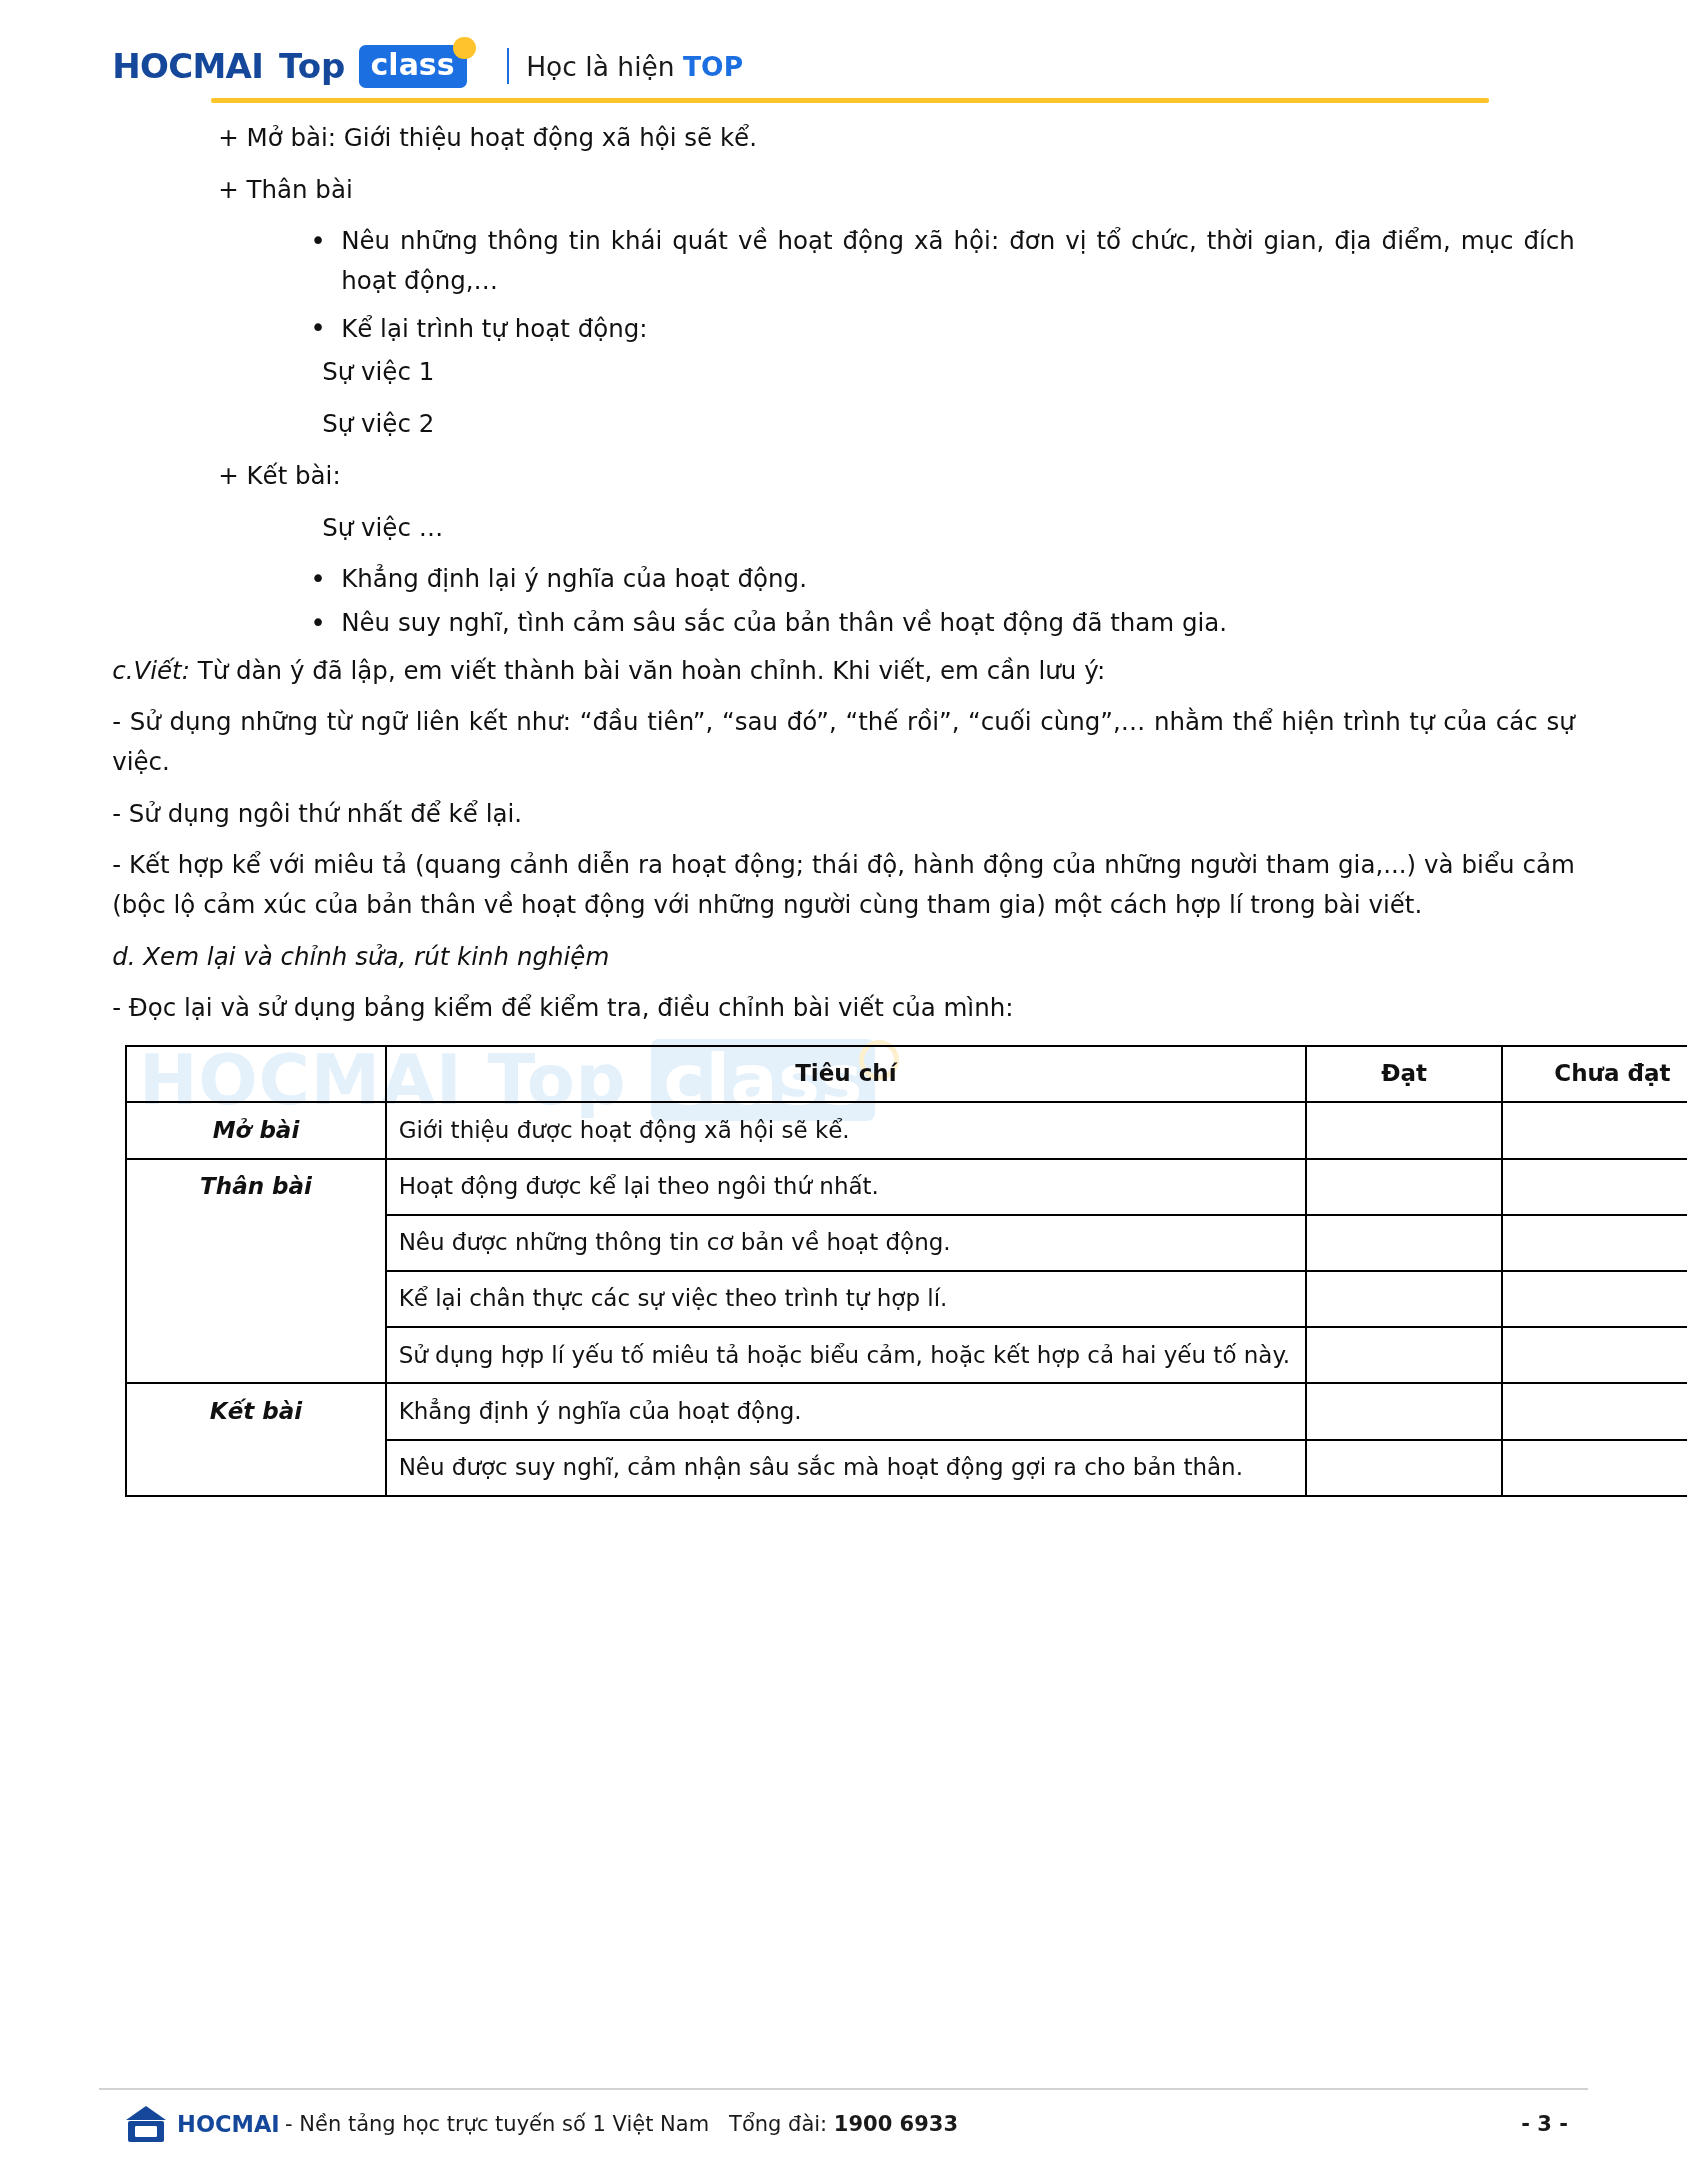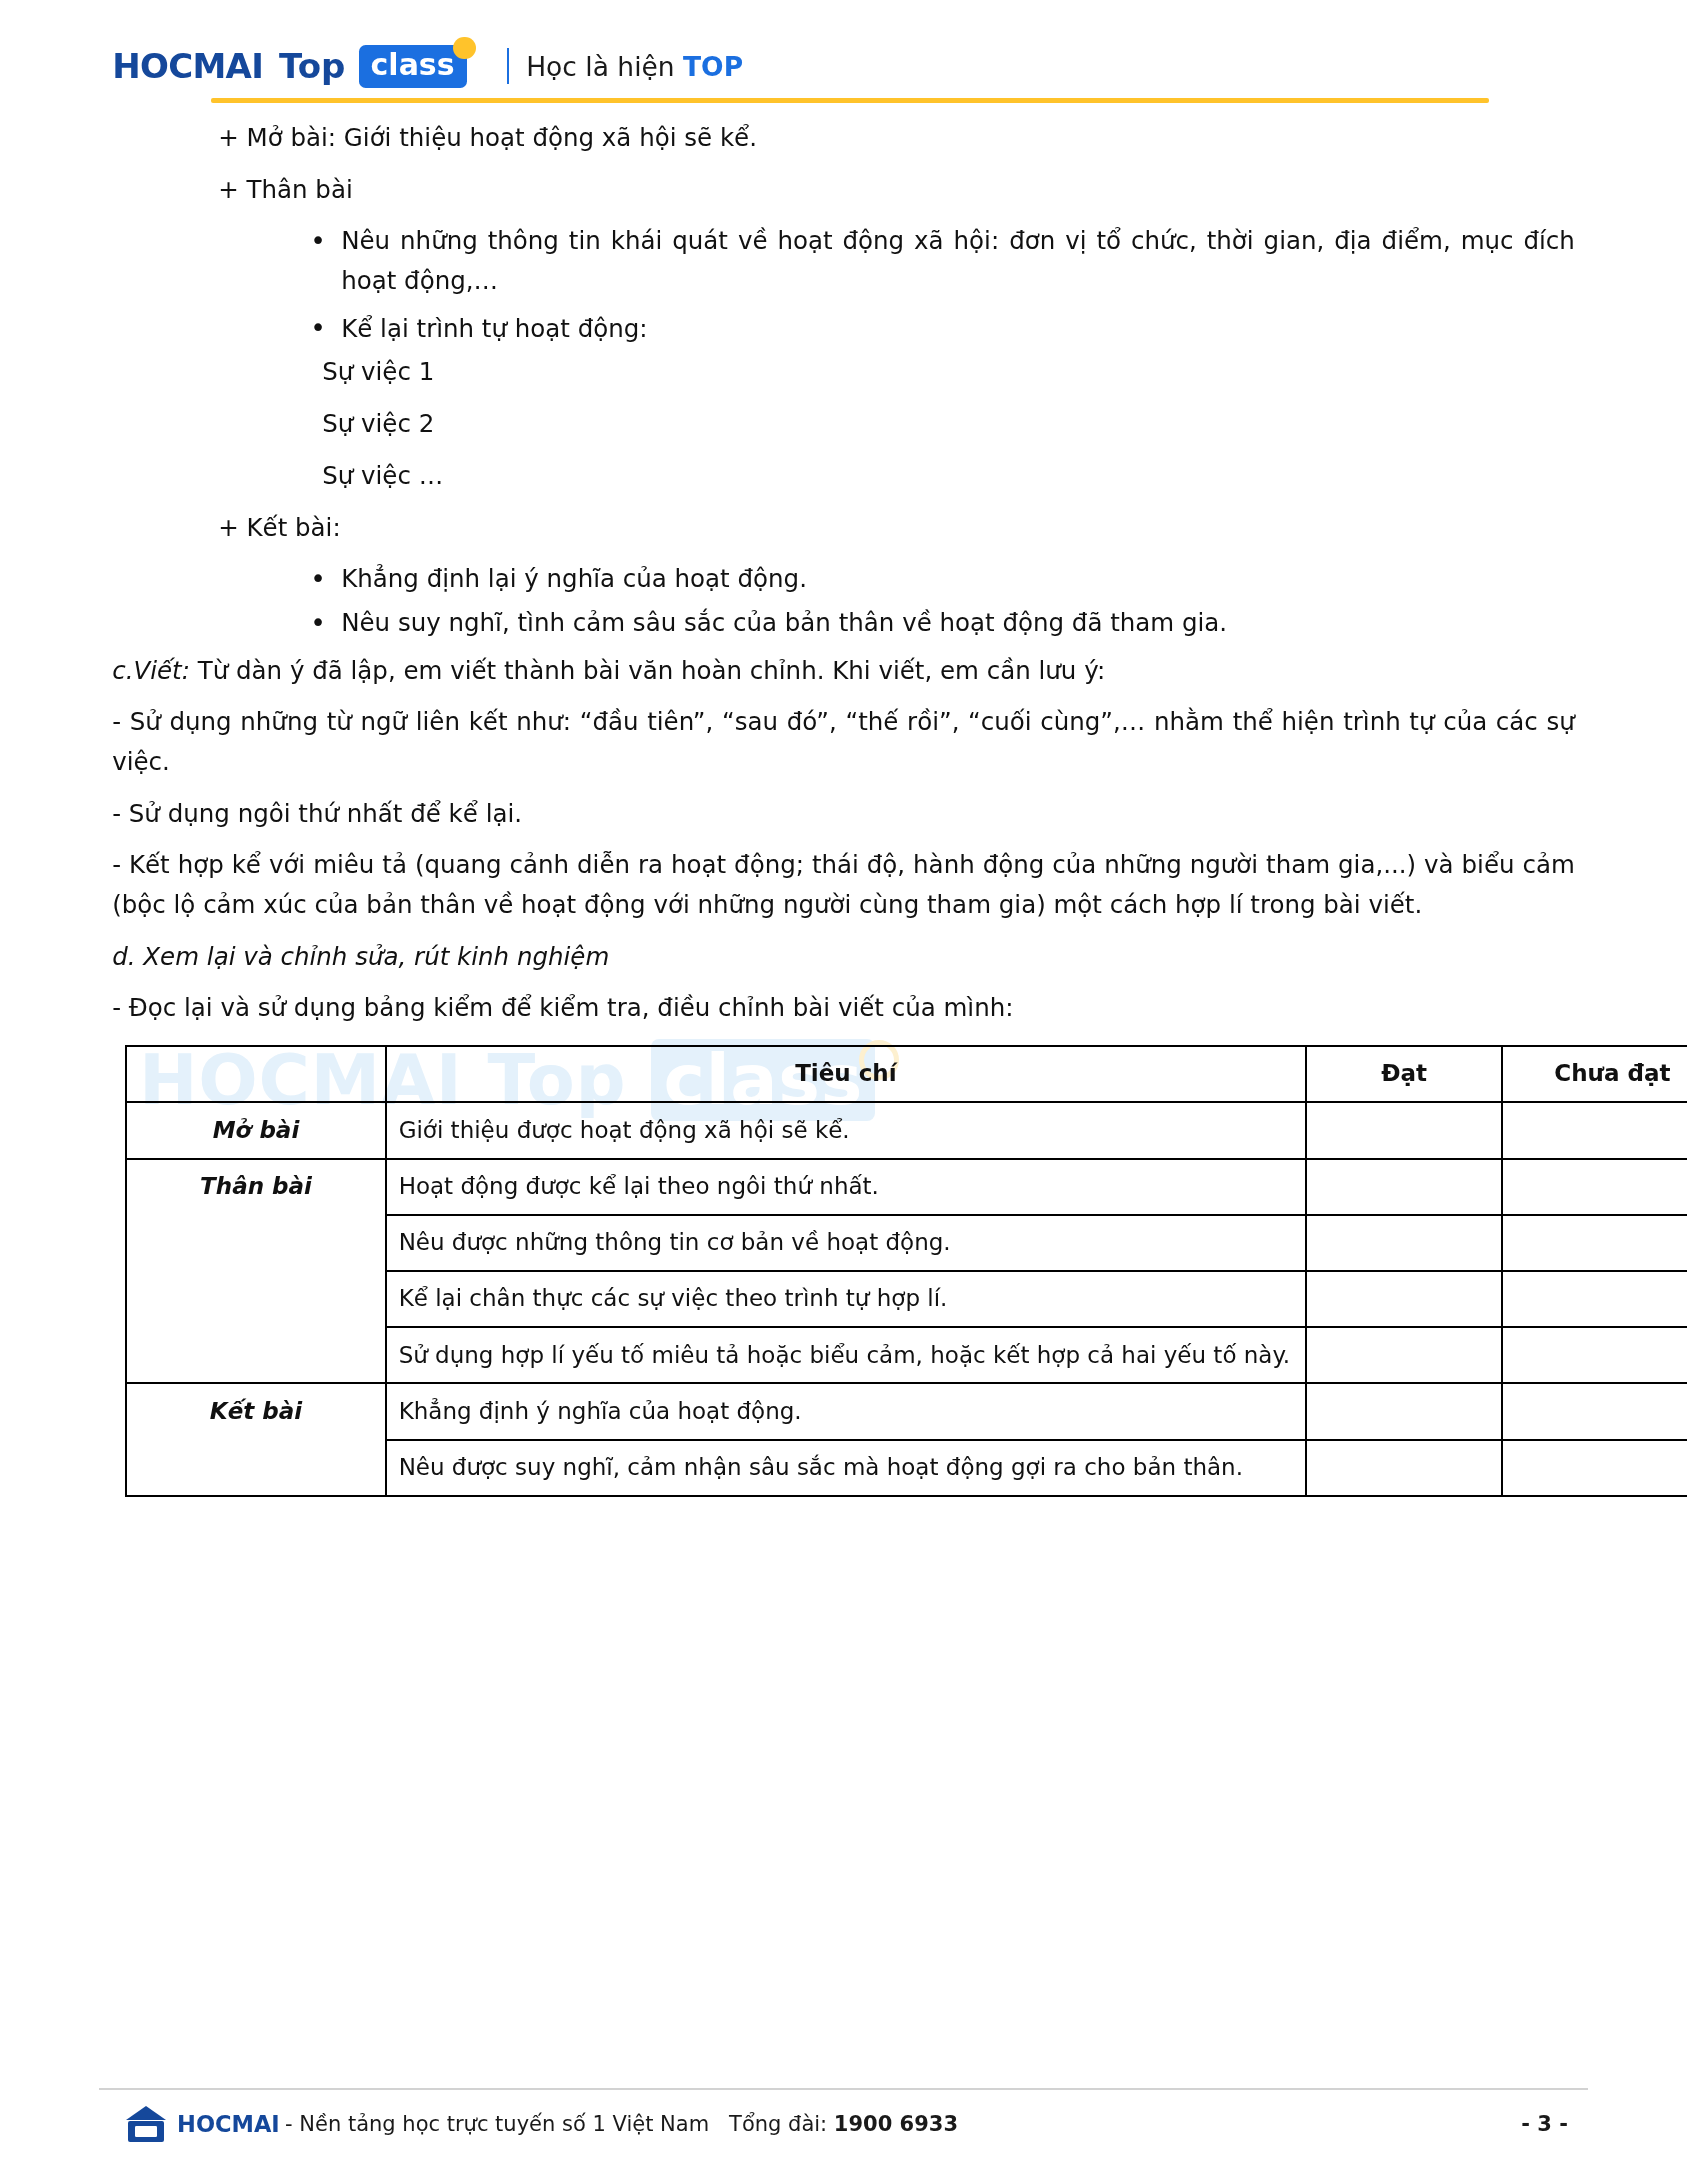--- a/index.html
+++ b/index.html
@@ -281,23 +281,23 @@
   <div class="content">
 
     <p class="p indent-1">+ Mở bài: Giới thiệu hoạt động xã hội sẽ kể.</p>
     <p class="p indent-1">+ Thân bài</p>
 
     <p class="bullet flow">Nêu những thông tin khái quát về hoạt động xã hội: đơn vị tổ chức, thời gian, địa điểm, mục đích hoạt động,…</p>
     <p class="bullet tight">Kể lại trình tự hoạt động:</p>
 
     <p class="p indent-3">Sự việc 1</p>
     <p class="p indent-3">Sự việc 2</p>
+    <p class="p indent-1">+ Kết bài:</p>
+
     <p class="p indent-3">Sự việc …</p>
-
-    <p class="p indent-1">+ Kết bài:</p>
 
     <p class="bullet tight">Khẳng định lại ý nghĩa của hoạt động.</p>
     <p class="bullet">Nêu suy nghĩ, tình cảm sâu sắc của bản thân về hoạt động đã tham gia.</p>
 
     <p class="p"><span class="bold-italic">c.Viết:</span><span> Từ dàn ý đã lập, em viết thành bài văn hoàn chỉnh. Khi viết, em cần lưu ý:</span></p>
 
     <p class="p flow">- Sử dụng những từ ngữ liên kết như: “đầu tiên”, “sau đó”, “thế rồi”, “cuối cùng”,… nhằm thể hiện trình tự của các sự việc.</p>
     <p class="p">- Sử dụng ngôi thứ nhất để kể lại.</p>
     <p class="p flow">- Kết hợp kể với miêu tả (quang cảnh diễn ra hoạt động; thái độ, hành động của những người tham gia,...) và biểu cảm (bộc lộ cảm xúc của bản thân về hoạt động với những người cùng tham gia) một cách hợp lí trong bài viết.</p>
 

